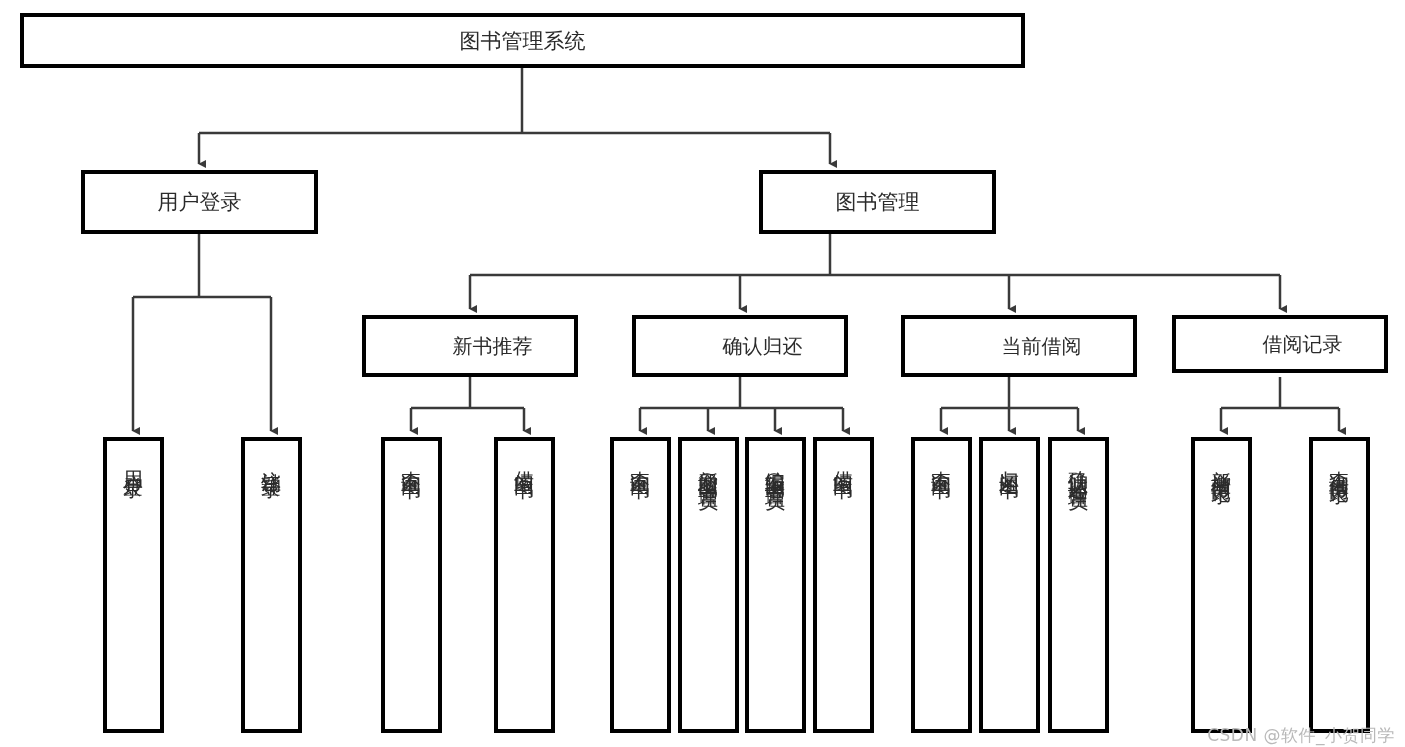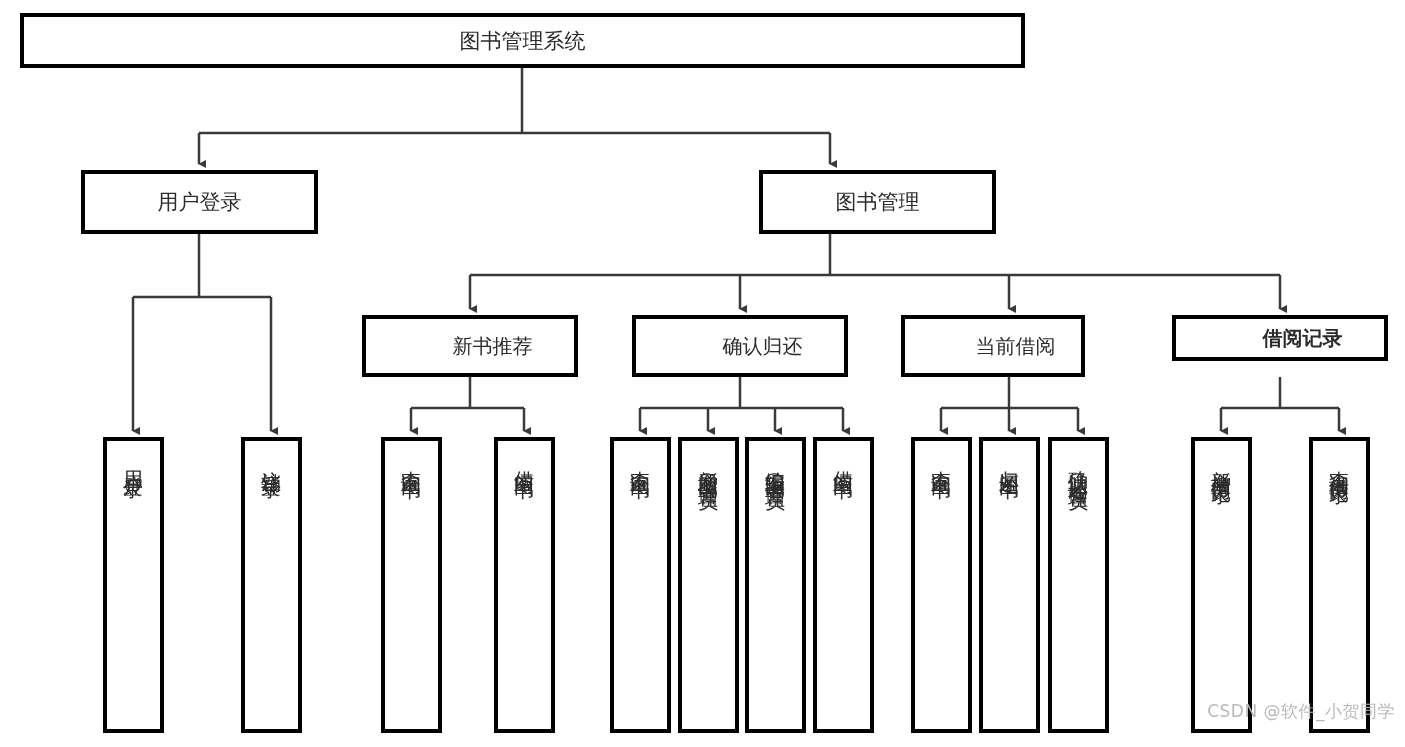--- a/index.html
+++ b/index.html
@@ -54,21 +54,21 @@
   .vtext {
     writing-mode: vertical-rl;
     text-orientation: upright;
     letter-spacing: 3px;
     line-height: 1;
     white-space: nowrap;
   }
   .watermark {
     position: absolute;
     right: 10px;
-    bottom: 24px;
+    bottom: 0;
     font-size: 17px;
     color: #b9b9b9;
     letter-spacing: 0.5px;
     white-space: nowrap;
   }
 </style>
 </head>
 <body>
 
 <div id="canvas">
@@ -133,24 +133,24 @@
   <div class="node level-2" style="left:711px; top:170px; width:237px; height:64px;margin-left:48px;">
     <span>图书管理</span>
   </div>
 
   <div class="node level-3" style="left:362px; top:315px; width:216px; height:62px;">
     <span>新书推荐</span>
   </div>
   <div class="node level-3" style="left:632px; top:315px; width:216px; height:62px;">
     <span>确认归还</span>
   </div>
-  <div class="node level-3" style="left:901px; top:315px; width:184px; height:62px;">
+  <div class="node level-3" style="left:901px; top:315px; width:236px; height:62px;">
     <span>当前借阅</span>
   </div>
-  <div class="node level-3" style="left:1172px; top:315px; width:216px; height:46px;font-weight:bold;">
+  <div class="node level-3" style="left:1172px; top:315px; width:216px; height:58px;">
     <span>借阅记录</span>
   </div>
 
   <div class="node leaf" style="left:103px; top:437px; width:61px; height:296px;">
     <span class="vtext">用户登录</span>
   </div>
   <div class="node leaf" style="left:241px; top:437px; width:61px; height:296px;">
     <span class="vtext">注销登录</span>
   </div>
 

